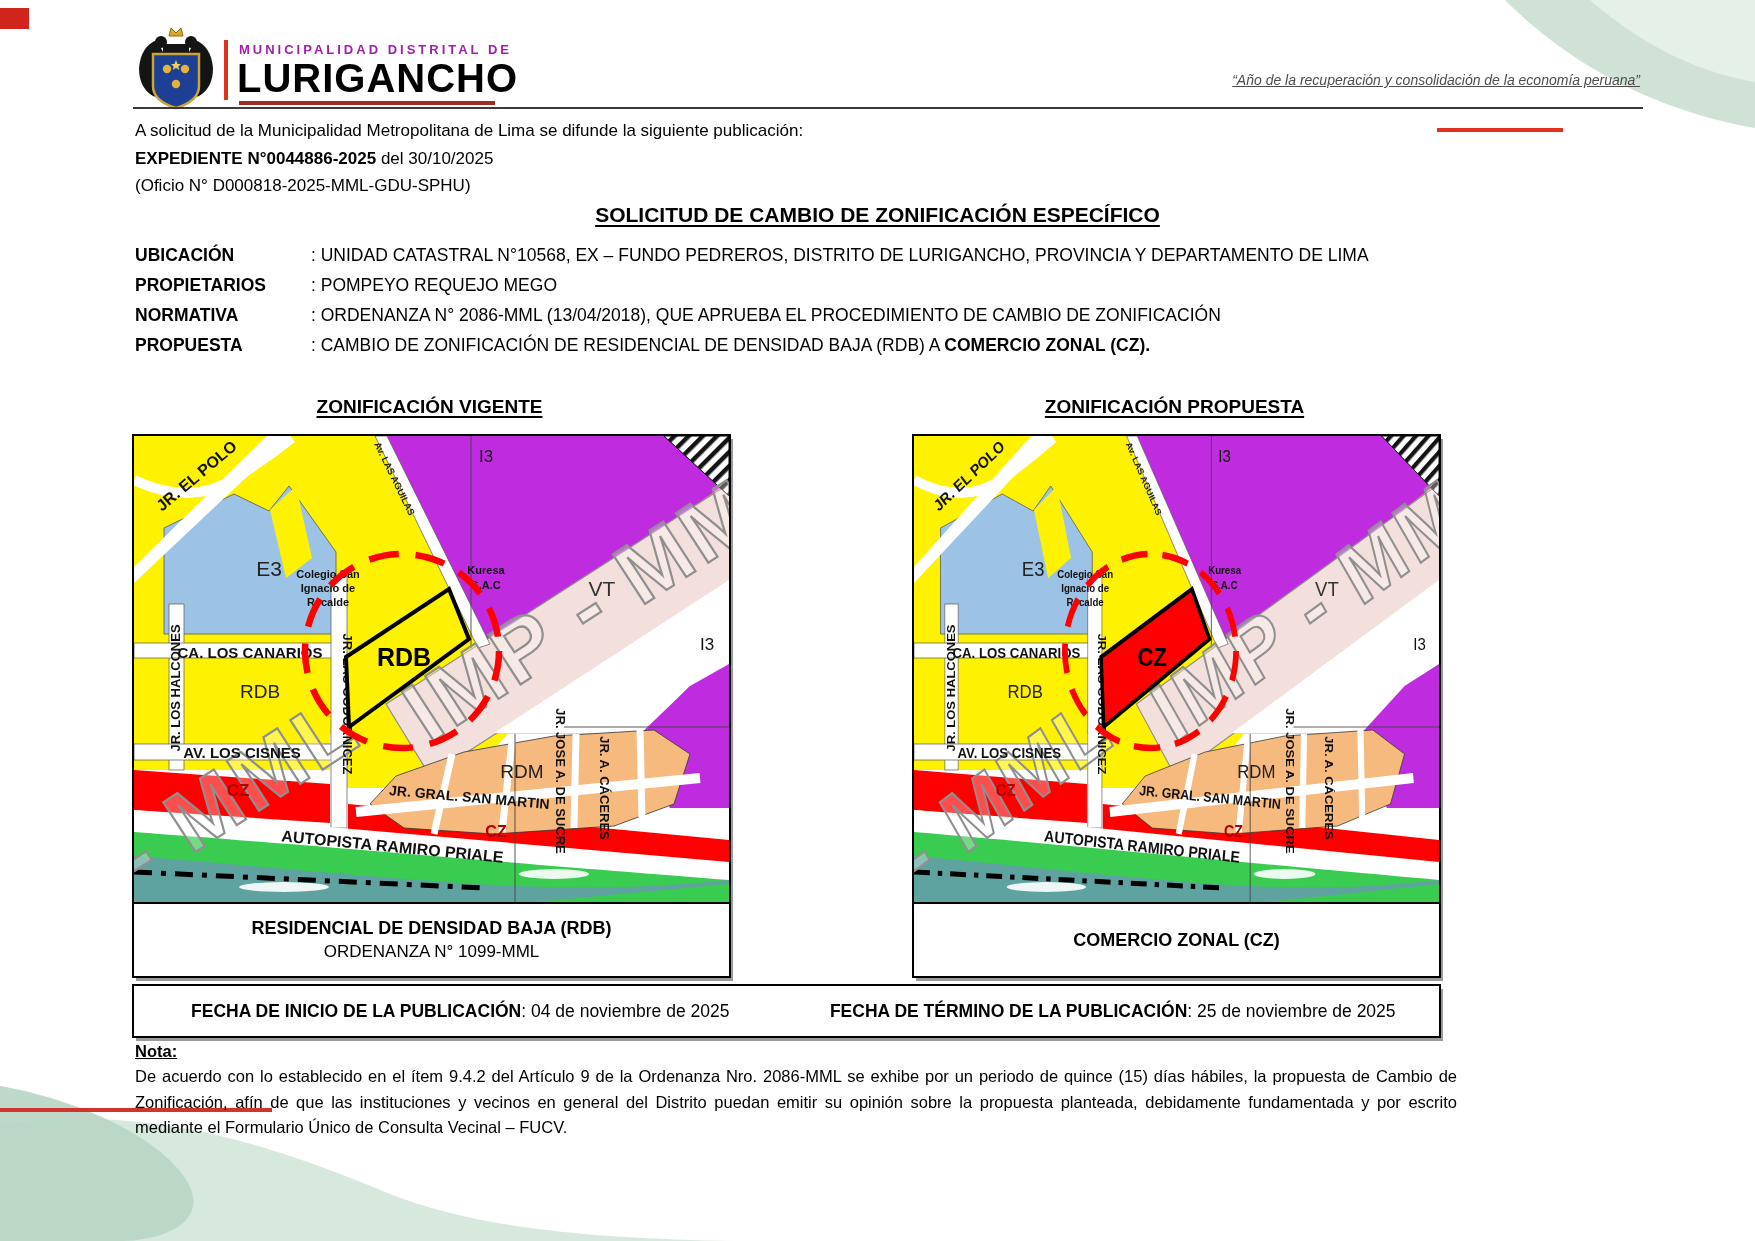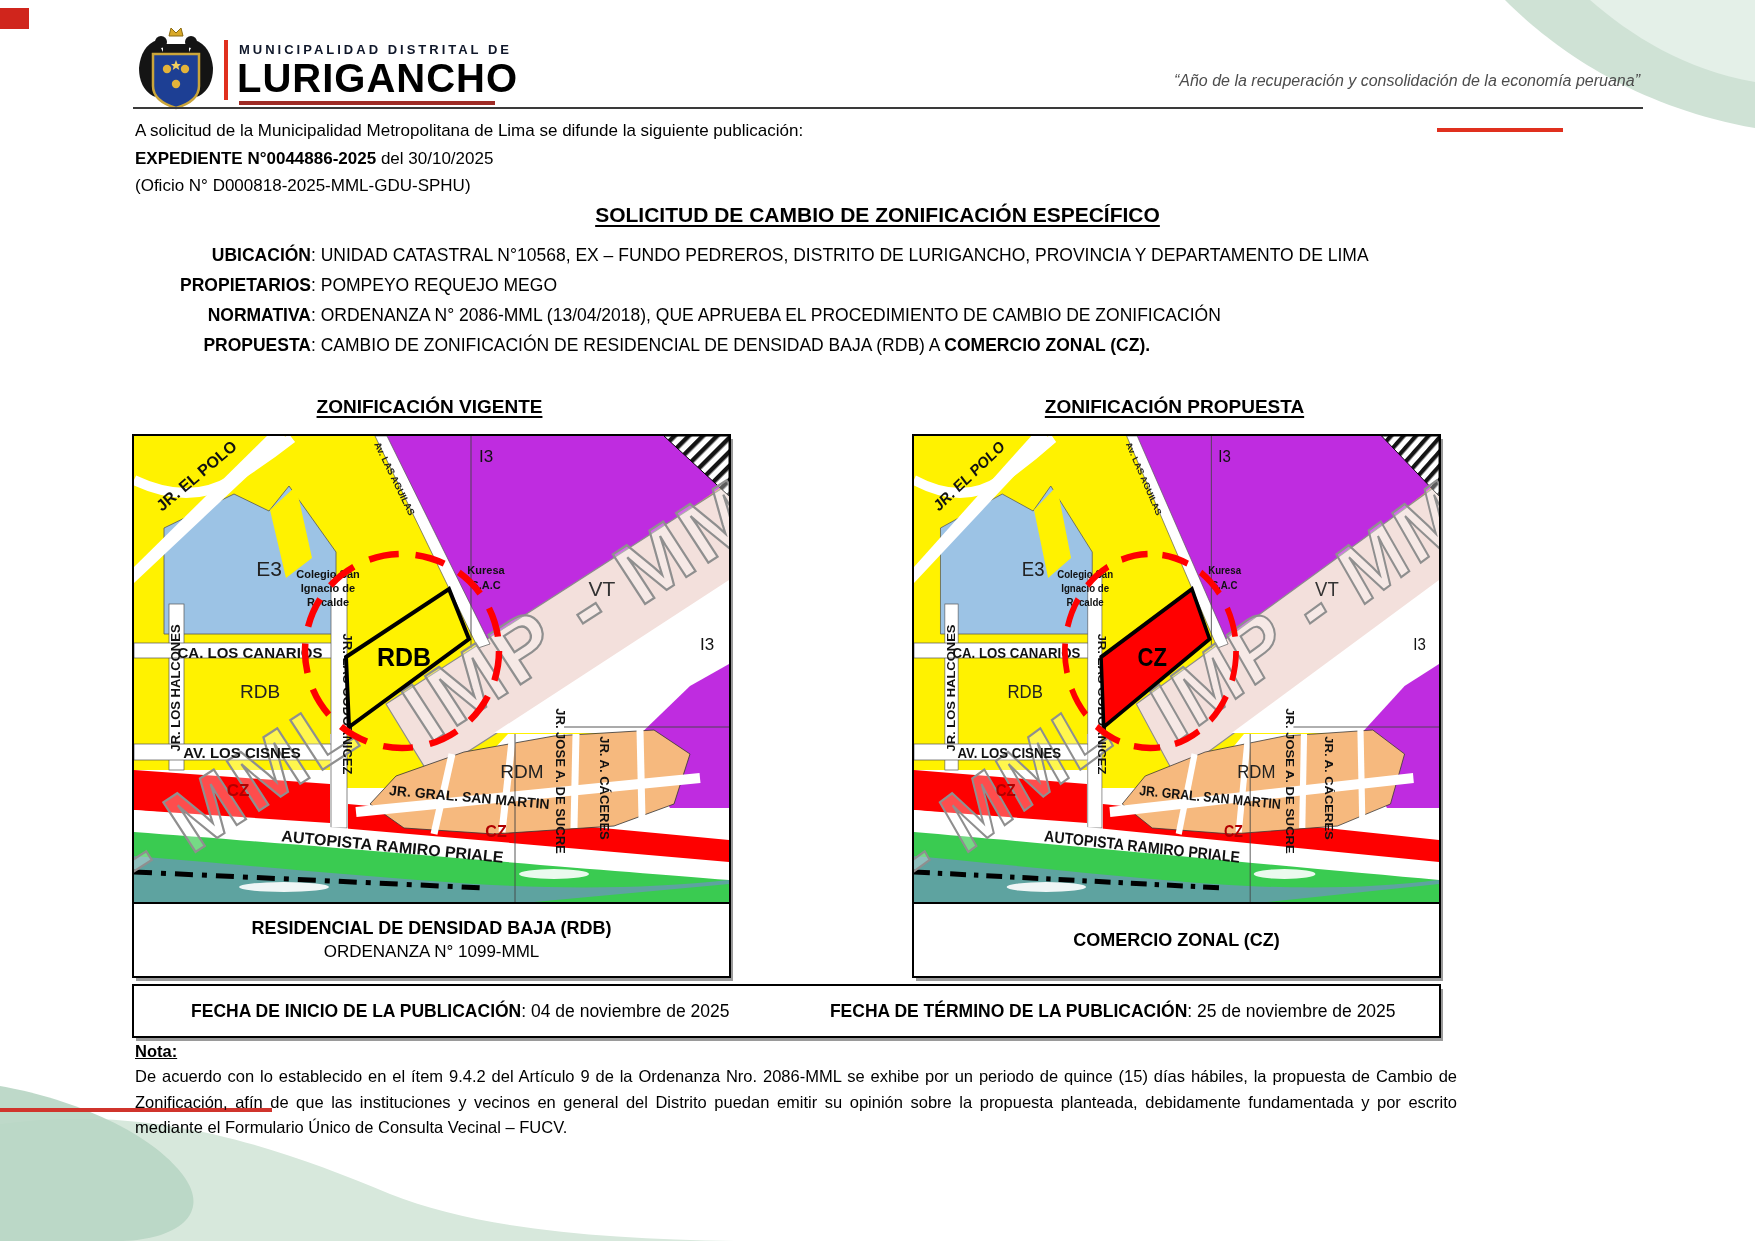--- a/index.html
+++ b/index.html
@@ -3,27 +3,27 @@
 <meta charset="utf-8">
 <style>
   html,body{margin:0;padding:0;background:#e8e8e8;}
   .page{position:relative;width:1755px;height:1241px;background:#ffffff;overflow:hidden;
         font-family:"Liberation Sans",sans-serif;color:#000;}
   .abs{position:absolute;}
   .b{font-weight:bold;}
   .u{text-decoration:underline;text-underline-offset:3px;text-decoration-thickness:2px;}
   .center{text-align:center;}
   
-  .org-line1{font-size:13px;font-weight:bold;letter-spacing:3px;color:#0f172a;}
+  .org-line1{font-size:13px;font-weight:bold;letter-spacing:3px;color:#a21caf;}
   .org-name{font-size:40px;font-weight:bold;letter-spacing:1px;color:#000000;line-height:1;}
-  .motto{font-size:16px;font-style:italic;color:#4d4d4d;}
+  .motto{font-size:14px;font-style:italic;color:#4d4d4d;text-decoration:underline;}
   
   .intro{font-size:17px;line-height:27.5px;}
   .doc-title{font-size:21px;font-weight:bold;}
-  .field-row{display:flex;height:30px;align-items:center;font-size:17.5px;text-align:right;}
+  .field-row{display:flex;height:30px;align-items:center;font-size:17.5px;}
   .field-label{width:176px;font-weight:bold;flex:0 0 auto;}
   
   .map-title{font-size:19px;font-weight:bold;text-align:center;}
   .map-box{border:2px solid #000;background:#fff;box-shadow:3px 4px 0 -1px #9a9a9a;}
   .map-box svg{display:block;width:100%;height:100%;}
   .caption-box{border:2px solid #000;background:#fff;box-shadow:3px 4px 0 -1px #9a9a9a;
     display:flex;flex-direction:column;align-items:center;justify-content:center;gap:3px;}
   .cap1{font-size:18px;font-weight:bold;}
   .cap2{font-size:17px;text-align:right;}
   .dates-box{border:2px solid #000;background:#fff;box-shadow:3px 4px 0 -1px #9a9a9a;

